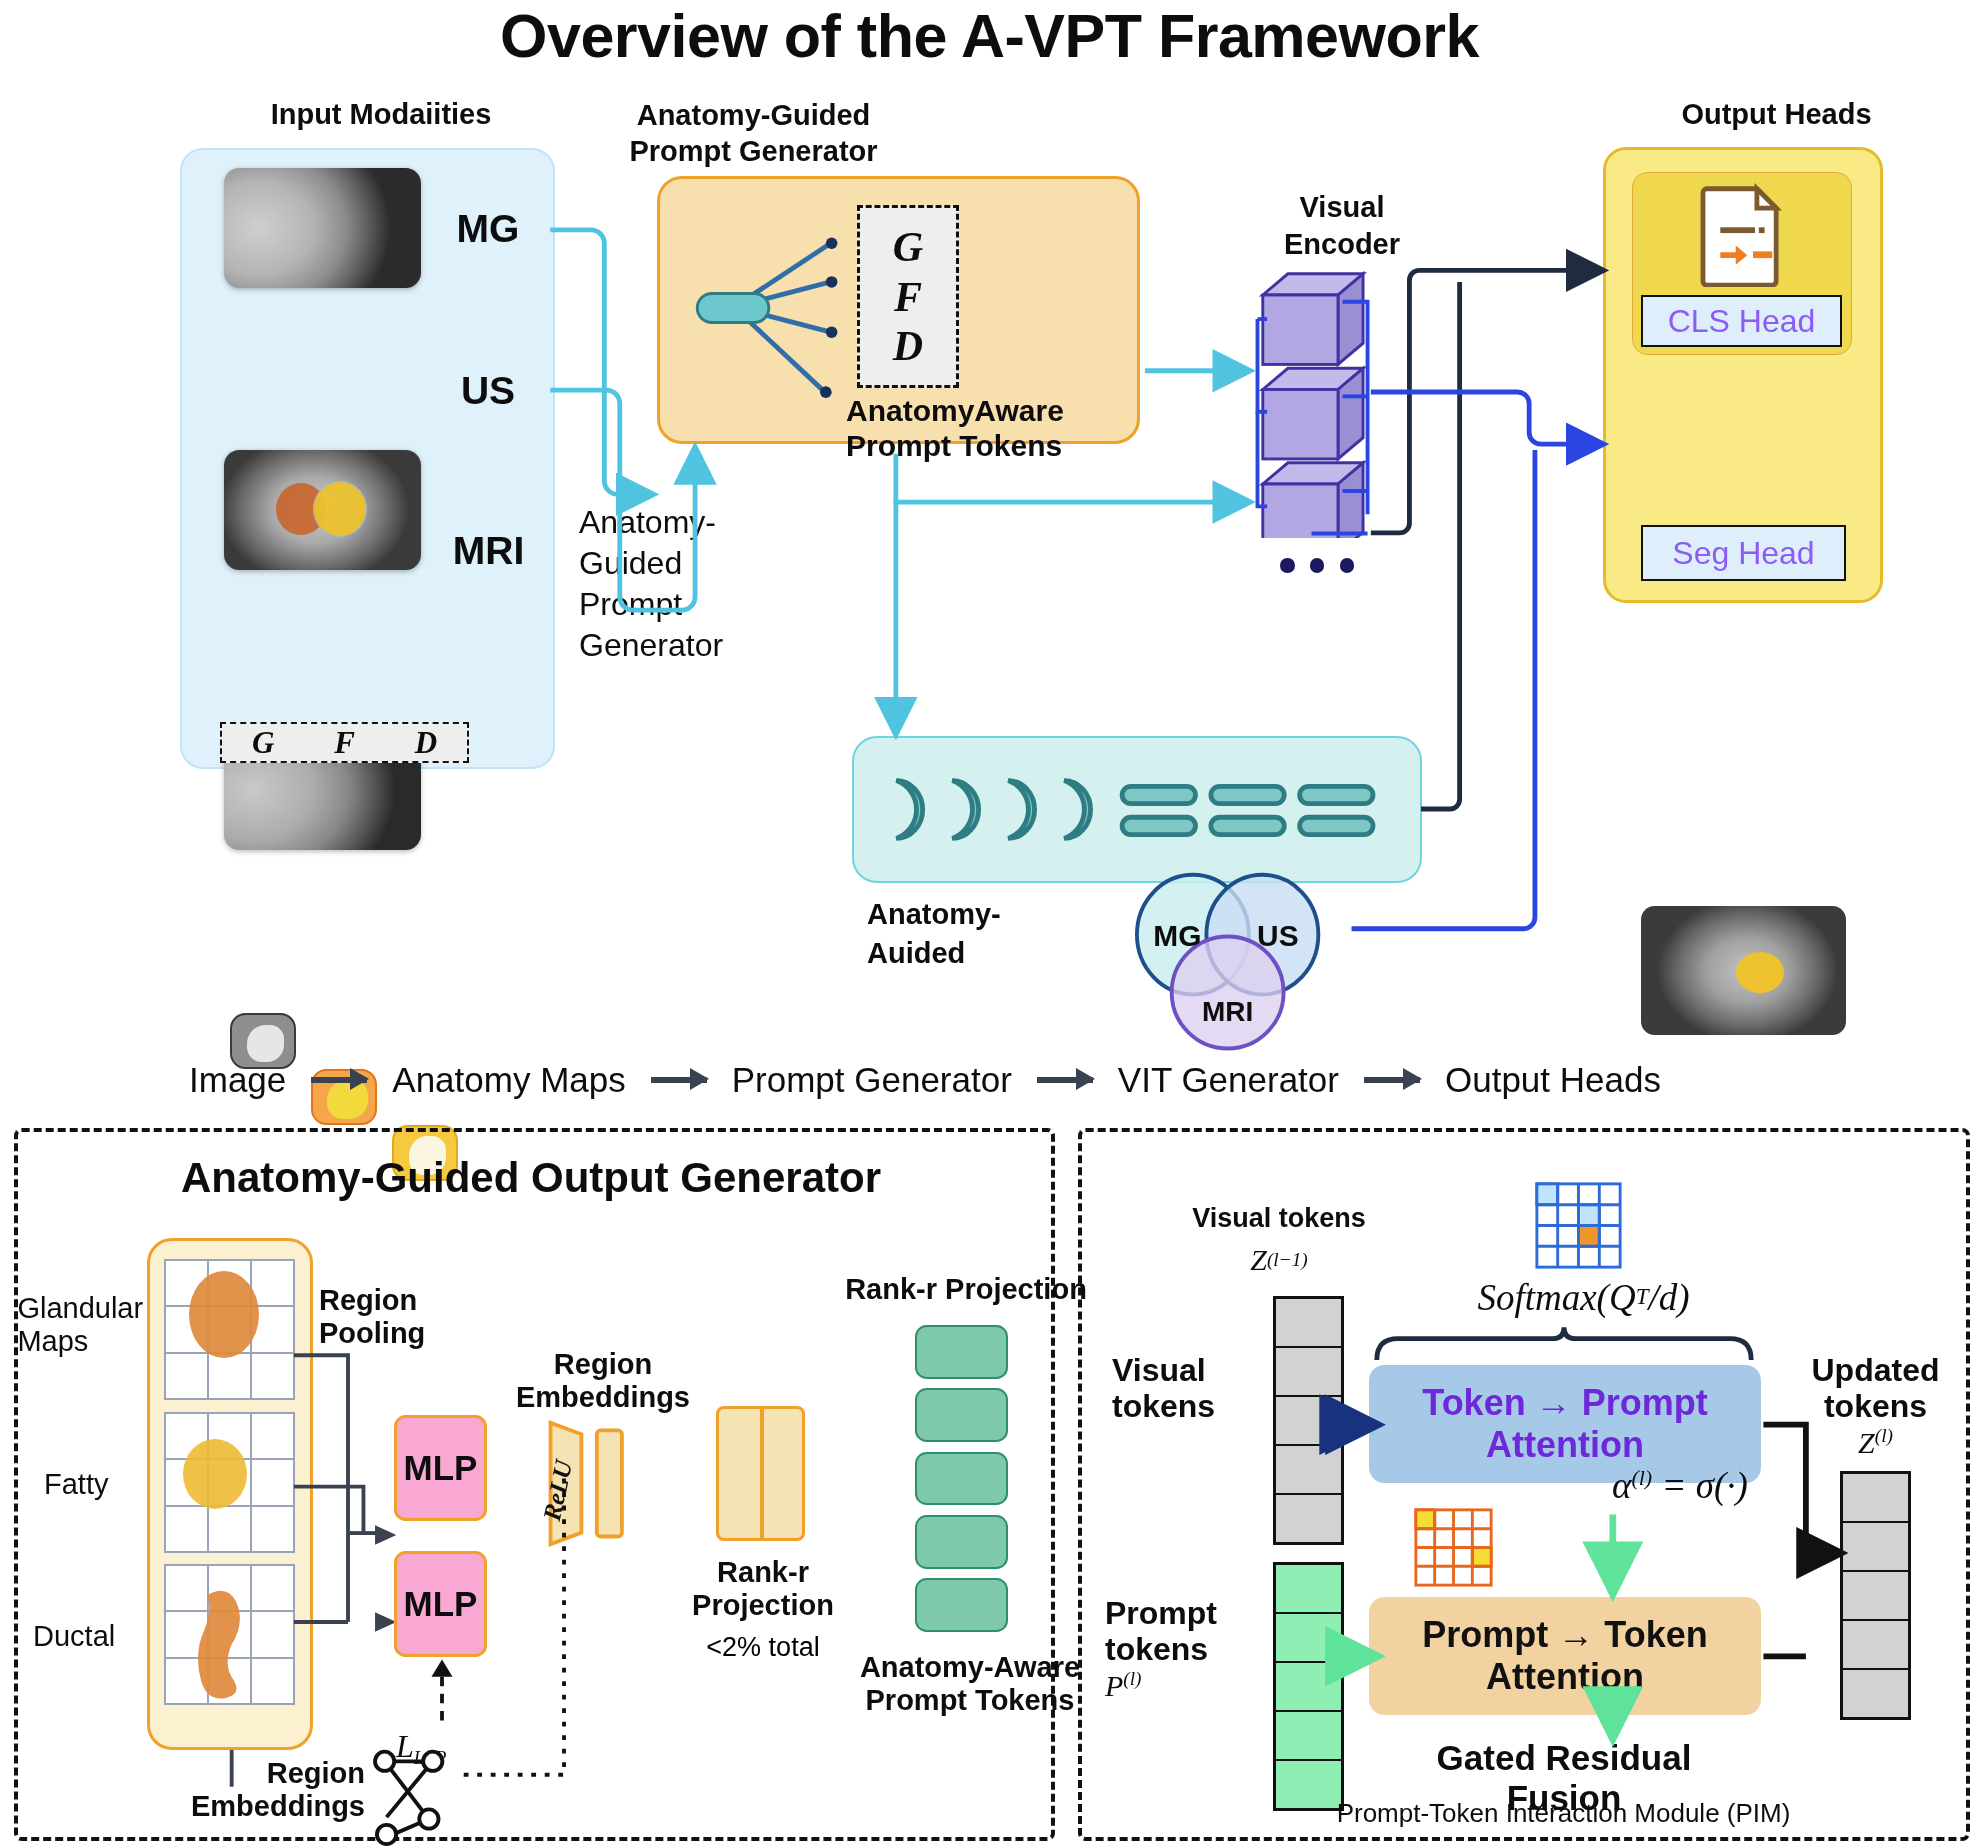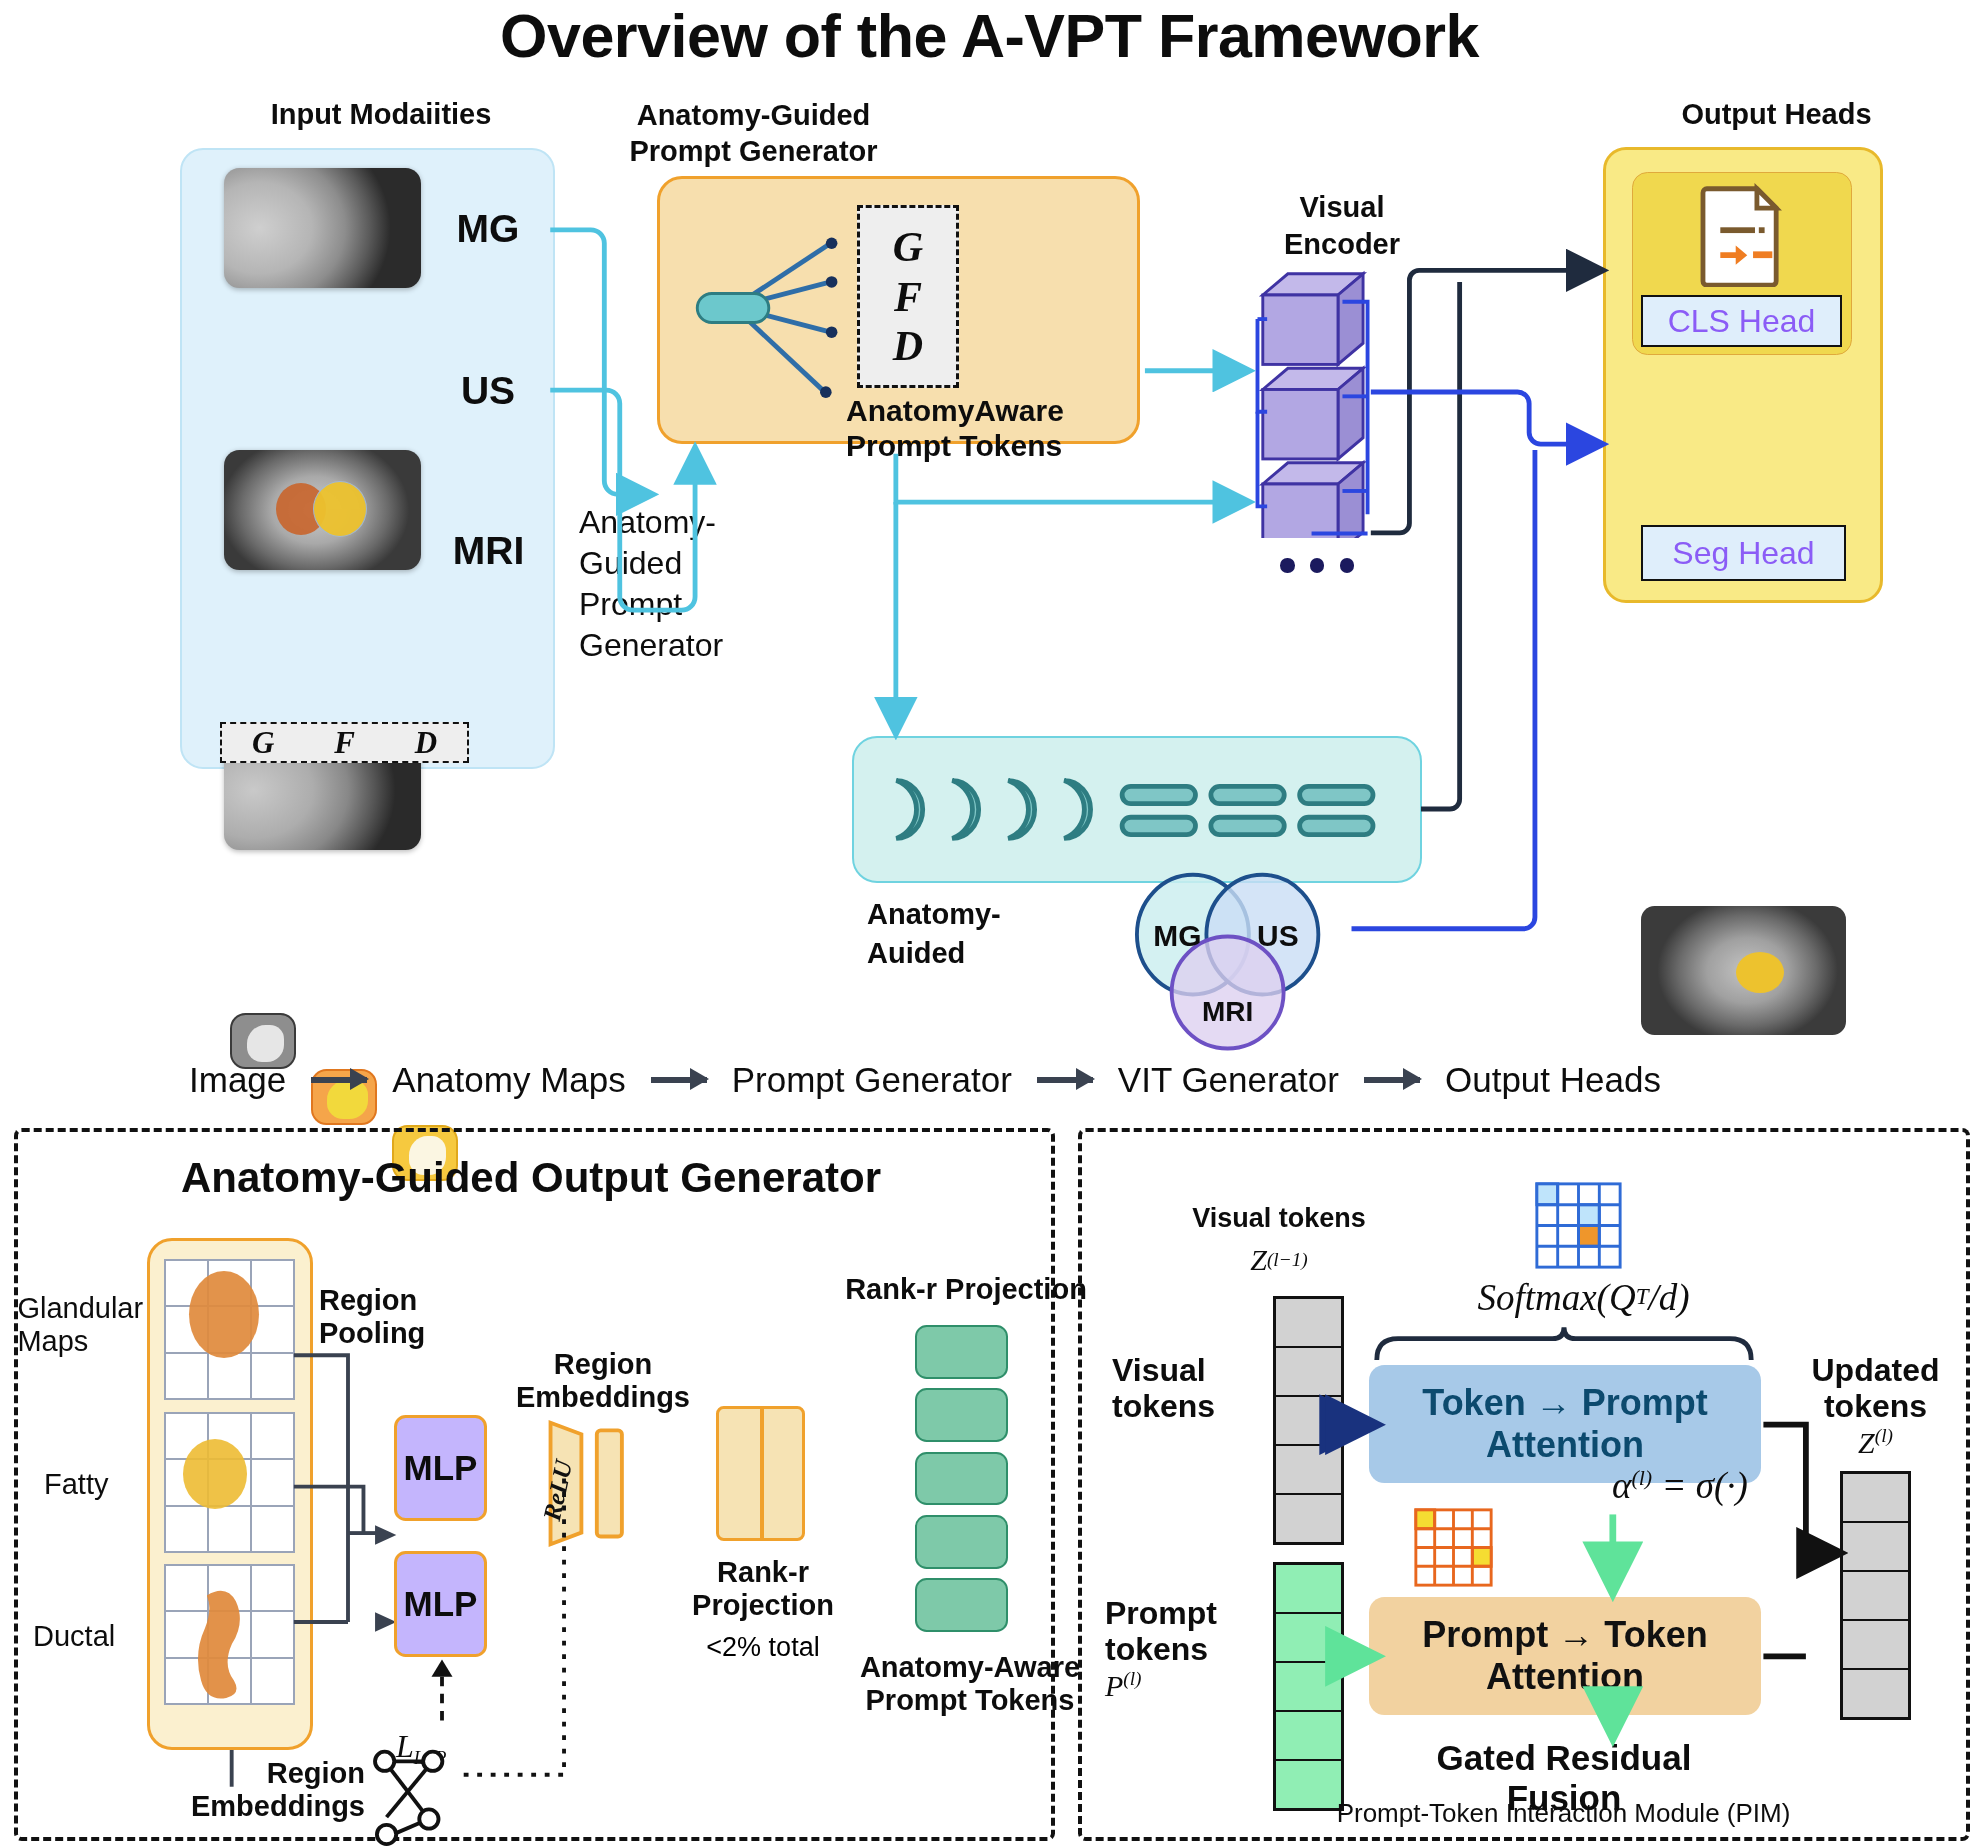--- a/index.html
+++ b/index.html
@@ -110,33 +110,33 @@
 
   .sub-title { font-weight:bold; font-size:42px; }
   .lbl { font-size:29px; line-height:1.14; }
   .lbl-b { font-size:29px; font-weight:bold; line-height:1.14; }
   .map-grid { display:grid; grid-template-columns:repeat(3,1fr);
               grid-template-rows:repeat(3,1fr); background:#fff;
               border:1.9px solid #9aa4b8; }
   .map-grid > div { border:1px solid #9aa4b8; }
 
   .mlp-box {
-    background:#c4b5fd; border:3.9px solid #f0a12c; border-radius:11.6px;
+    background:#f9a8d4; border:3.9px solid #f0a12c; border-radius:11.6px;
     font-weight:bold; font-size:35px;
   }
   .green-tok { background:#7ec9a9; border:2.9px solid #2f8f6a; border-radius:11.6px; }
 
   
   .tok-col { border:3.9px solid #111; display:flex; flex-direction:column; }
   .tok-col > div { flex:1; border-bottom:2.9px solid #111; }
   .tok-col > div:last-child { border-bottom:none; }
   .tok-gray > div { background:#d2d2d2; }
   .tok-green > div { background:#90eeb4; }
   .attn-blue { background:#a7c9e8; border-radius:15.4px; font-weight:bold;
-               font-size:36px; color:#0c4a6e; }
+               font-size:36px; color:#6d28d9; }
   .attn-orange { background:#f2d2a0; border-radius:15.4px; font-weight:bold;
                font-size:36px; color:#111; }
   .math { font-family:"Liberation Serif", serif; font-style:italic; }
 </style>
 </head>
 <body>
 
 <div class="abs ctr" id="main-title">Overview of the A-VPT Framework</div>
 
 <div class="abs ctr section-caption" style="left:178px; top:95px; width:406px; height:39px;">Input Modaiities</div>

